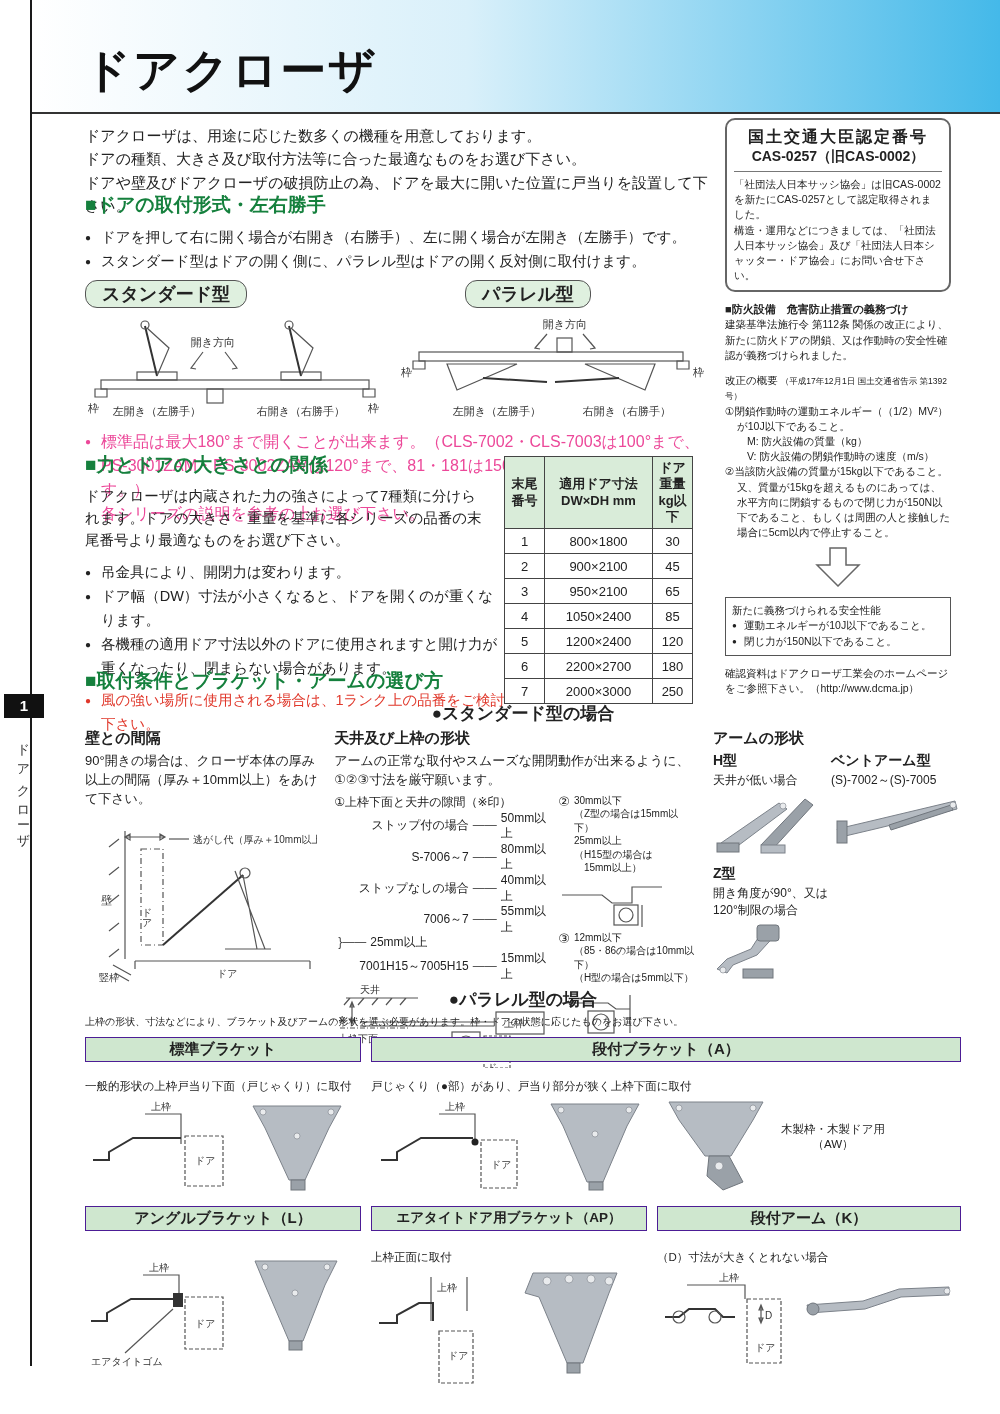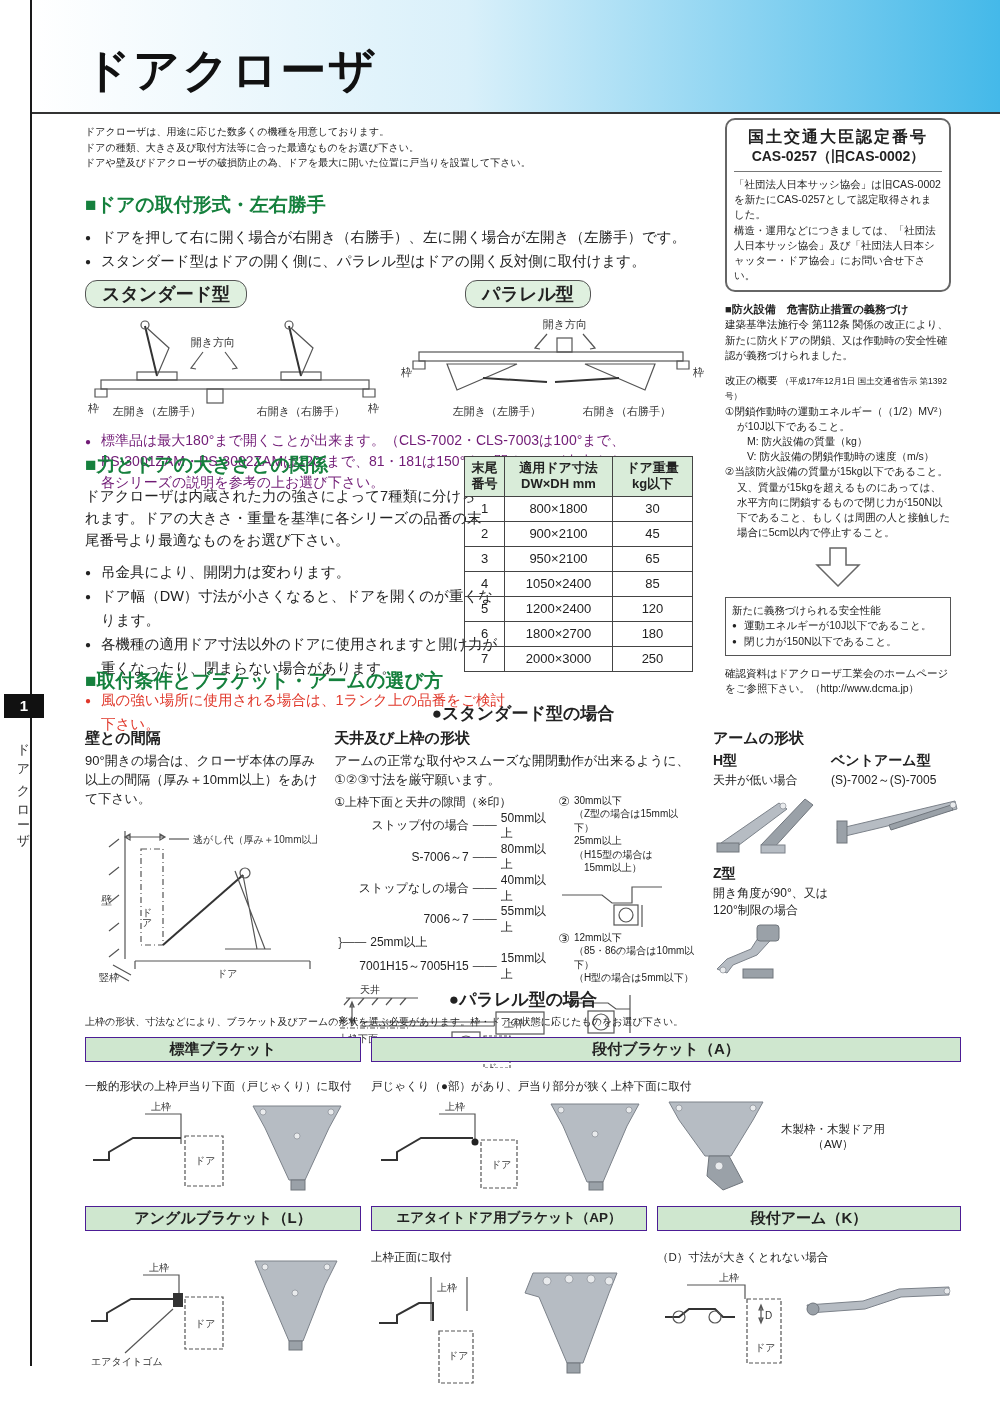--- a/index.html
+++ b/index.html
@@ -13,52 +13,52 @@
     color:#fff; font-weight:bold; font-size:15px; text-align:center; line-height:24px; }
   .side-label { position:absolute; left:14px; top:734px; writing-mode:vertical-rl; font-size:13px;
     letter-spacing:6px; color:#333; }
 
   
   .header { position:absolute; left:32px; top:0; width:968px; height:114px;
     background:linear-gradient(to right,#ffffff 0%,#d9f0fa 45%,#44b9e9 100%);
     border-bottom:2px solid #333; }
   .header h1 { margin:40px 0 0 52px; font-size:46px; font-weight:bold; color:#111; letter-spacing:2px; }
 
-  .intro { position:absolute; left:85px; top:124px; width:630px; font-size:10px; line-height:1.55; color:#222; }
+  .intro { position:absolute; left:85px; top:124px; width:630px; font-size:15px; line-height:1.55; color:#222; }
 
   h2.blue { color:#15803d; font-size:19px; font-weight:bold; margin-bottom:8px; }
   .bullets { list-style:none; font-size:14.5px; line-height:1.65; }
   .bullets li { padding-left:16px; position:relative; }
   .bullets li::before { content:"●"; position:absolute; left:0; font-size:10px; top:4px; }
   .bullets.red li { color:#e0382b; }
   .bullets.red li::before { color:#e0382b; }
 
   
   #sec1 { position:absolute; left:85px; top:192px; width:620px; }
   .pill-row { display:flex; margin:6px 0 4px 0; }
   .pill { background:#dff0df; border:1.5px solid #555; border-radius:12px; font-size:18px;
     font-weight:bold; padding:1px 16px; }
   .pill.p2 { margin-left:218px; }
   .diagram-row { display:flex; gap:12px; }
   .dlabel { font-size:11px; fill:#333; }
   .dlabel.sm { font-size:10px; }
-  .rednote { margin-top:6px; font-size:14px; line-height:1.5; color:#701a75; }
+  .rednote { margin-top:6px; font-size:16px; line-height:1.5; color:#ec4899; }
   .rednote .l1 { padding-left:16px; position:relative; }
   .rednote .l1::before { content:"●"; position:absolute; left:0; top:4px; font-size:10px; }
   .rednote .l2 { padding-left:16px; }
 
   
   #sec2 { position:absolute; left:85px; top:452px; width:620px; }
   #sec2 .body { width:405px; font-size:14.5px; line-height:1.5; margin-bottom:10px; }
   #sec2 .bullets { width:420px; }
   .dc-table { position:absolute; right:12px; top:4px; border-collapse:collapse; }
   .dc-table th, .dc-table td { border:1px solid #444; font-size:13px; text-align:center; padding:3px 4px; }
   .dc-table th { background:#d9ecd9; font-weight:bold; white-space:pre-line; line-height:1.25; }
   .dc-table td { height:25px; }
-  .dc-table .c1 { width:40px; } .dc-table .c2 { width:108px; } .dc-table .c3 { width:80px;text-align:center; }
+  .dc-table .c1 { width:40px; } .dc-table .c2 { width:108px; } .dc-table .c3 { width:40px;text-align:center; }
 
   
   #sec3 { position:absolute; left:85px; top:668px; width:876px; }
   h3.case { font-size:17px; font-weight:bold; margin:6px 0 4px 0;text-align:center; }
   .cols { display:flex; gap:12px; }
   .col h4 { font-size:15px; font-weight:bold; margin-bottom:4px; }
   .col .cbody { font-size:13px; line-height:1.45; }
   .col1 { width:238px; } .col2 { width:368px; } .col3 { width:248px; }
   .spec-title { font-size:12px; margin-top:4px; }
   .spec-row { display:flex; align-items:center; font-size:12px; line-height:1.3; }
@@ -228,21 +228,21 @@
             <td>1050×2400</td>
             <td>85</td>
           </tr>
         <tr>
             <td>5</td>
             <td>1200×2400</td>
             <td>120</td>
           </tr>
         <tr>
             <td>6</td>
-            <td>1800×2700</td>
+            <td>2200×2700</td>
             <td>180</td>
           </tr>
         <tr>
             <td>7</td>
             <td>2000×3000</td>
             <td>250</td>
           </tr>
       </tbody>
     </table>
   </div>

